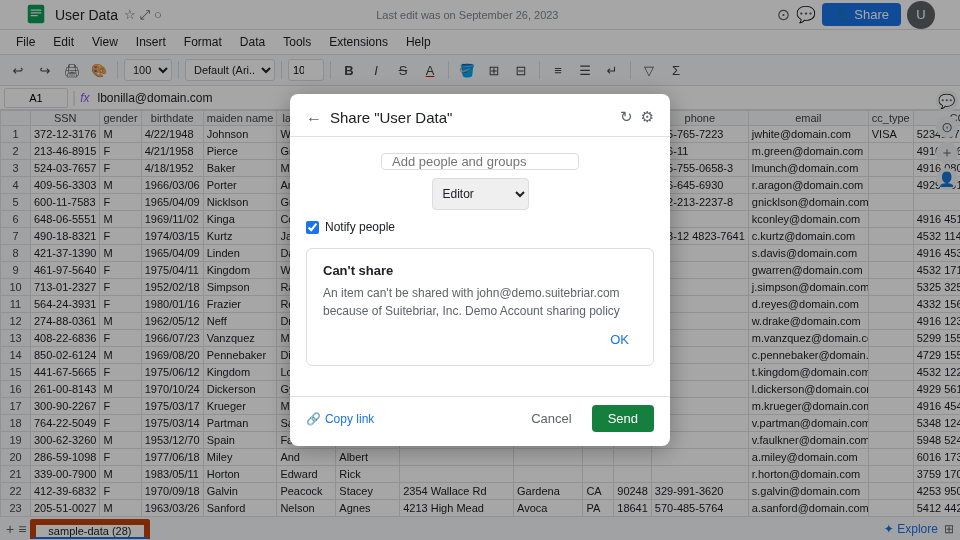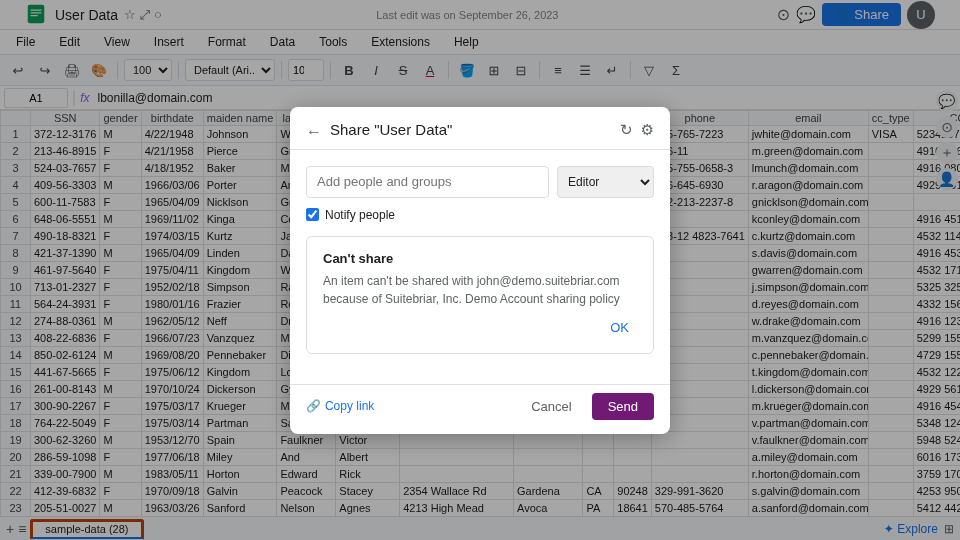--- a/index.html
+++ b/index.html
@@ -57,21 +57,21 @@
       display: flex; align-items: center; justify-content: center;
       color: #fff; font-size: 13px;
     }
 
     
     #menu-bar {
       height: 24px;
       display: flex;
       align-items: center;
       padding: 0 8px;
-      gap: 8px;
+      gap: 2px;
       background: #fff;
     }
     .menu-item {
       padding: 2px 8px;
       font-size: 12px;
       color: #202124;
       cursor: pointer;
       border-radius: 3px;
     }
 
@@ -168,21 +168,21 @@
       border-top: 1px solid #e0e0e0;
       display: flex;
       align-items: center;
       padding: 0 6px;
       gap: 4px;
     }
     .sheet-tab {
       height: 20px;
       padding: 0 12px;
       background: #fff;
-      border: 3px solid #c2410c;
+      border: 6px solid #c2410c;
       border-radius: 3px 3px 0 0;
       font-size: 11px;
       cursor: pointer;
       display: flex;
       align-items: center;
       color: #202124;
     }
     .sheet-tab.active {
       background: #fff;
       border-bottom: 2px solid #1a73e8;
@@ -231,20 +231,21 @@
     .dialog-header-icon { color: #5f6368; font-size: 15px; cursor: pointer; }
 
     .dialog-body { padding: 16px; }
 
     
     .share-input-row {
       display: flex;
       align-items: center;
       gap: 8px;
       margin-bottom: 10px;
+      flex-direction: column;
     }
     .share-input {
       flex: 1;
       height: 32px;
       border: 1px solid #dadce0;
       border-radius: 4px;
       padding: 0 10px;
       font-size: 13px;
       color: #202124;
     }
@@ -319,21 +320,21 @@
       border: none;
       background: transparent;
       padding: 0;
     }
     .footer-right { margin-left: auto; display: flex; gap: 8px; }
     .cancel-btn {
       border: none; background: transparent;
       color: #5f6368; font-size: 13px; cursor: pointer; padding: 6px 12px;
     }
     .send-btn {
-      background: #701a75; color: #fff;
+      background: #15803d; color: #fff;
       border: none; border-radius: 4px;
       font-size: 13px; padding: 6px 16px; cursor: pointer;
     }
 
     
     #right-panel {
       position: absolute;
       right: 0; top: 86px;
       width: 26px;
       display: flex;

